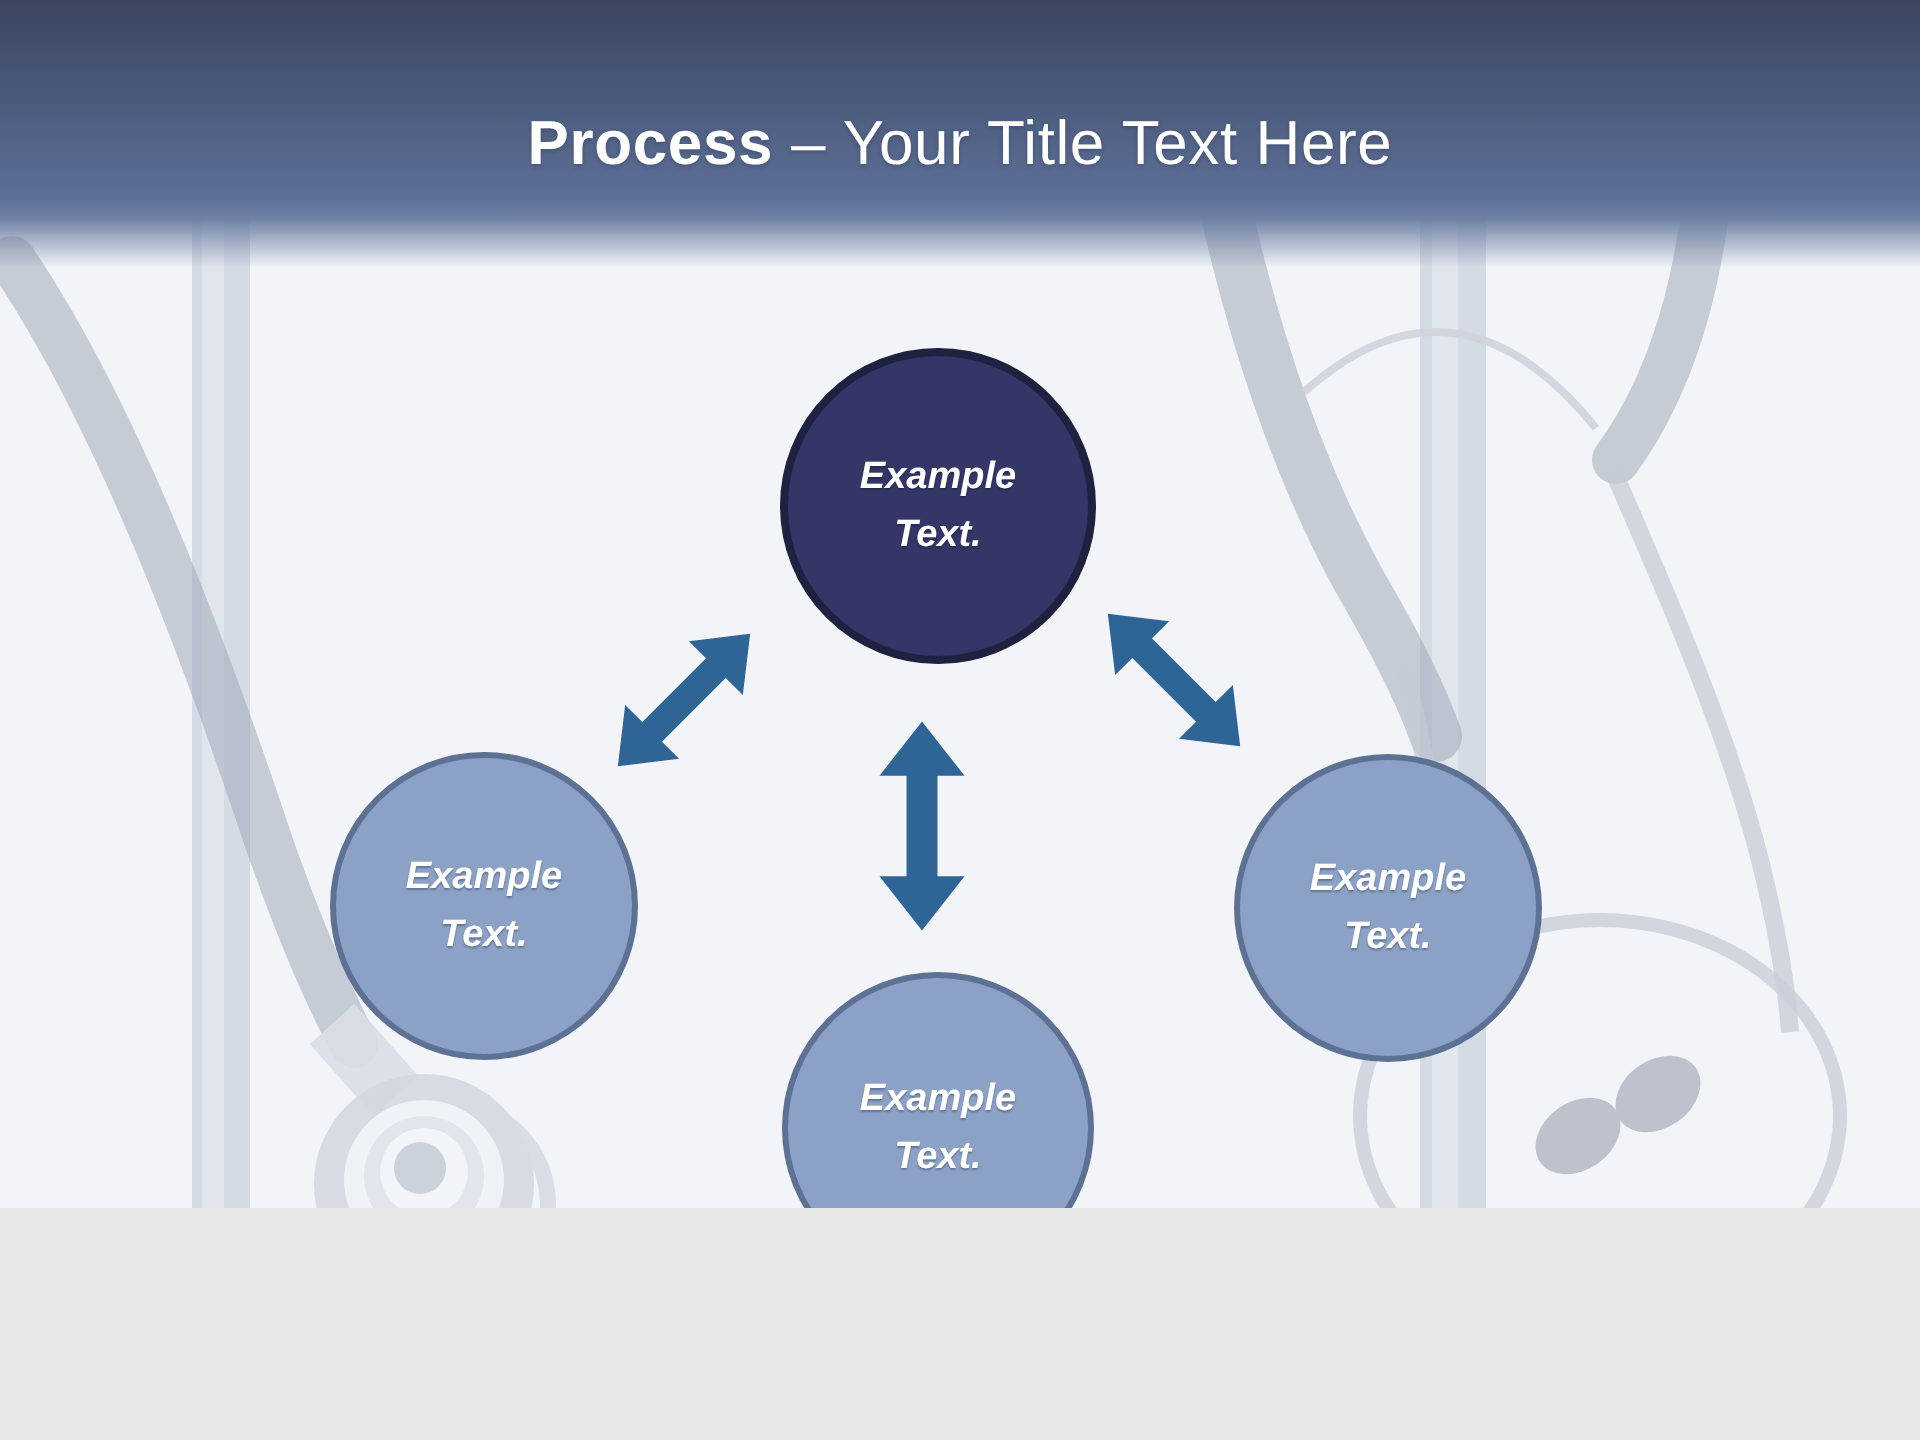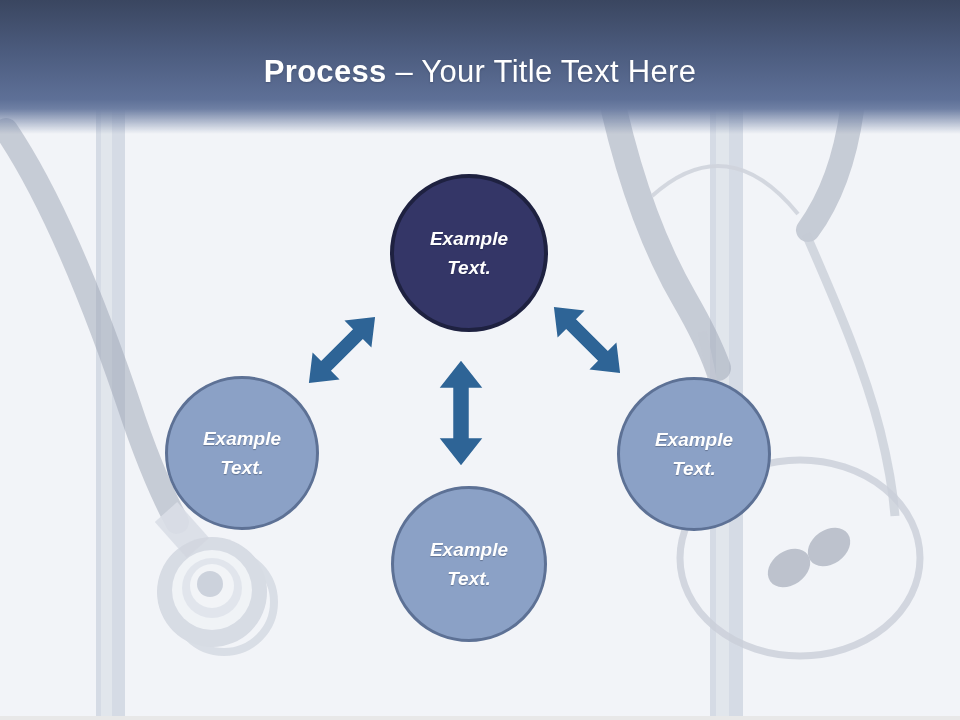--- a/index.html
+++ b/index.html
@@ -5,21 +5,21 @@
   :root{
     --header-top:#3a4660; --header-mid:#4d5d80; --header-low:#5e7097; --header-bottom:#6f80a4;
     --page-background:#f2f4f8;
     --node-primary-fill:#343667; --node-primary-border:#1e2140;
     --node-secondary-fill:#8ba1c6; --node-secondary-border:#5d7195;
     --node-text:#ffffff; --title-text:#ffffff; --arrow:#2e6496;
   }
   *{box-sizing:border-box; margin:0; padding:0;}
   html,body{background:#e8e8e8;}
   .slide{
-    position:relative; width:960px; height:716px; overflow:hidden;
+    position:relative; width:960px; height:604px; overflow:hidden;
     background:var(--page-background);
     font-family:"Liberation Sans", sans-serif;
     padding-left:48px;
   }
   
   .watermark{position:absolute; inset:0; z-index:1; pointer-events:none;}
   
   .titlebar{
     position:absolute; top:0; left:0; width:100%; height:138px; z-index:2;
     background:linear-gradient(180deg,

